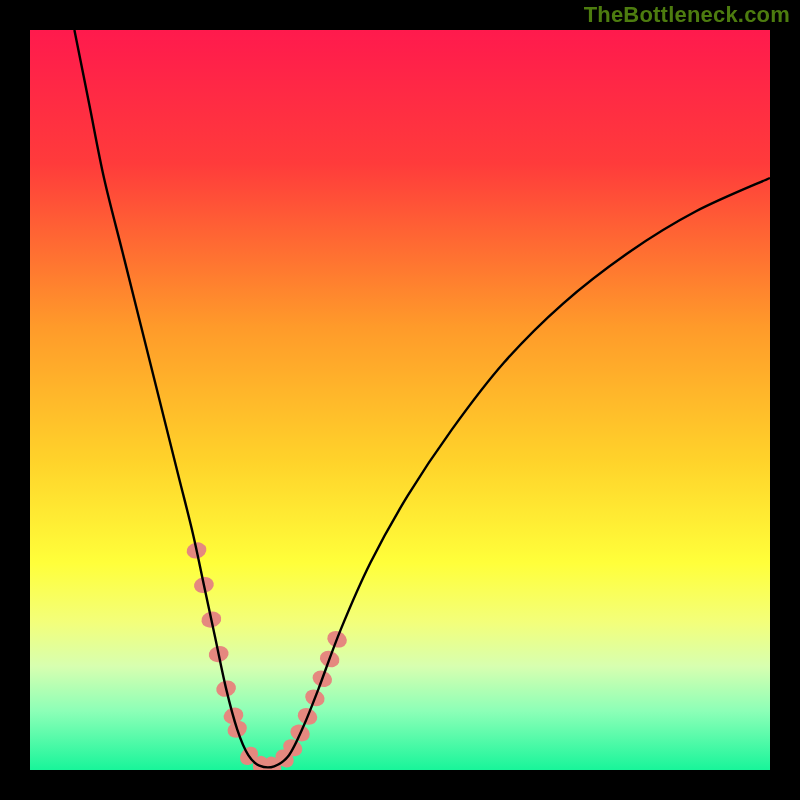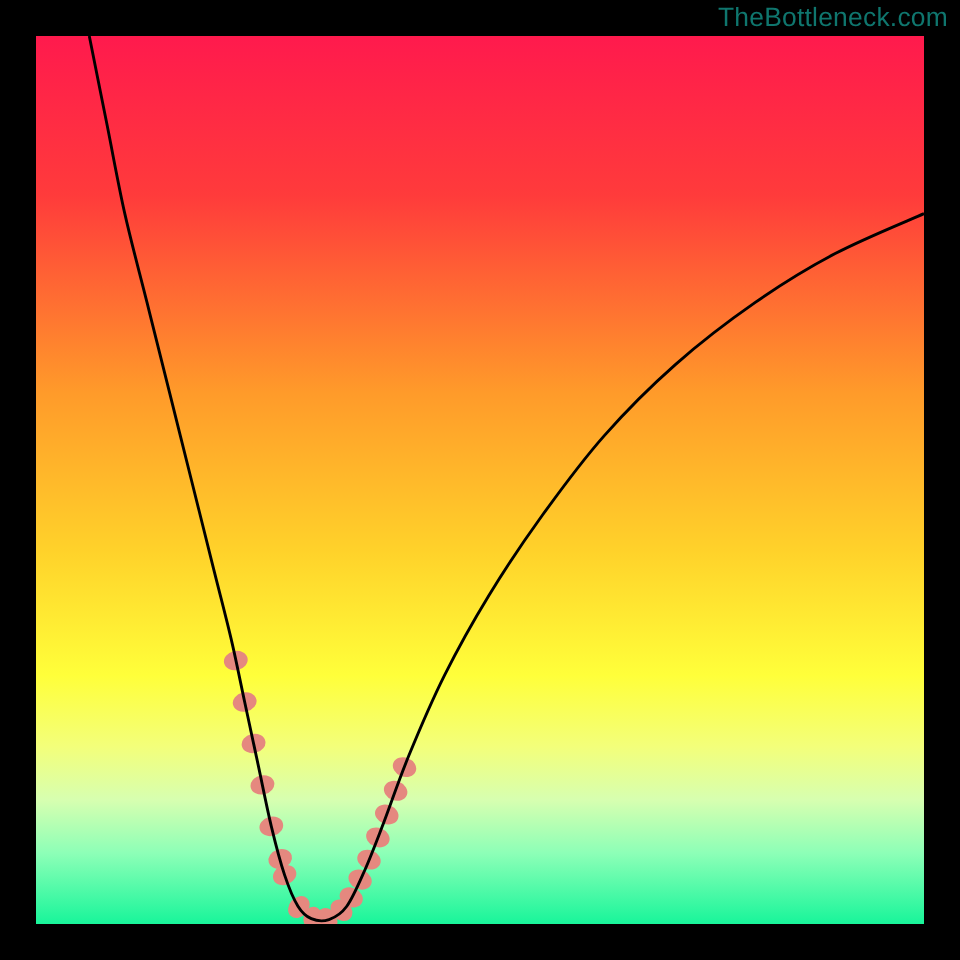--- a/index.html
+++ b/index.html
@@ -25,22 +25,22 @@
     left: 30px;
     width: 740px;
     height: 740px;
     overflow: hidden;
   }
   .watermark {
     position: absolute;
     top: 2px;
     right: 10px;
     font-size: 22px;
-    color: #0f766e;
-    font-weight: 400;
+    color: #4d7c0f;
+    font-weight: 700;
     letter-spacing: 0.2px;
   }
   svg {
     display: block;
   }
 </style>
 </head>
 <body>
 
 <div class="frame">

